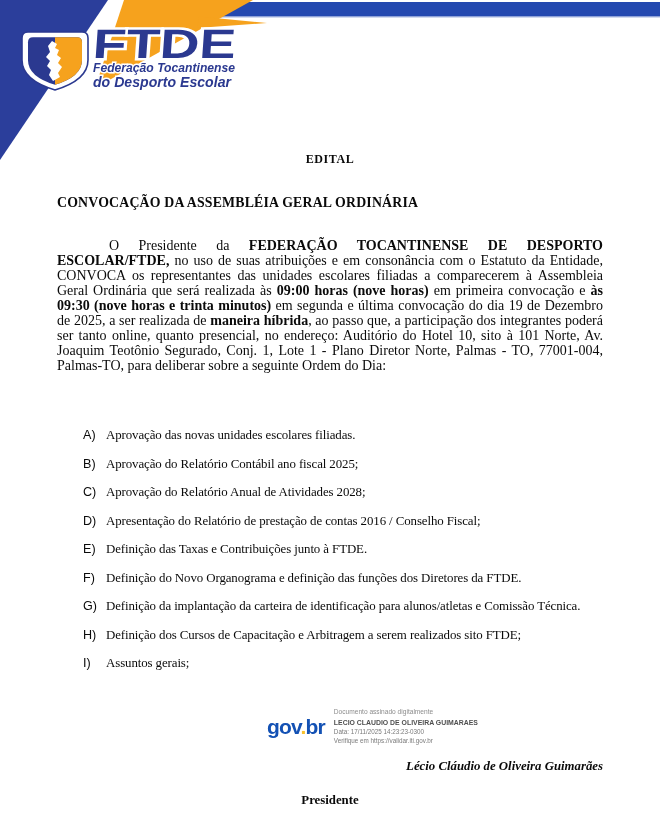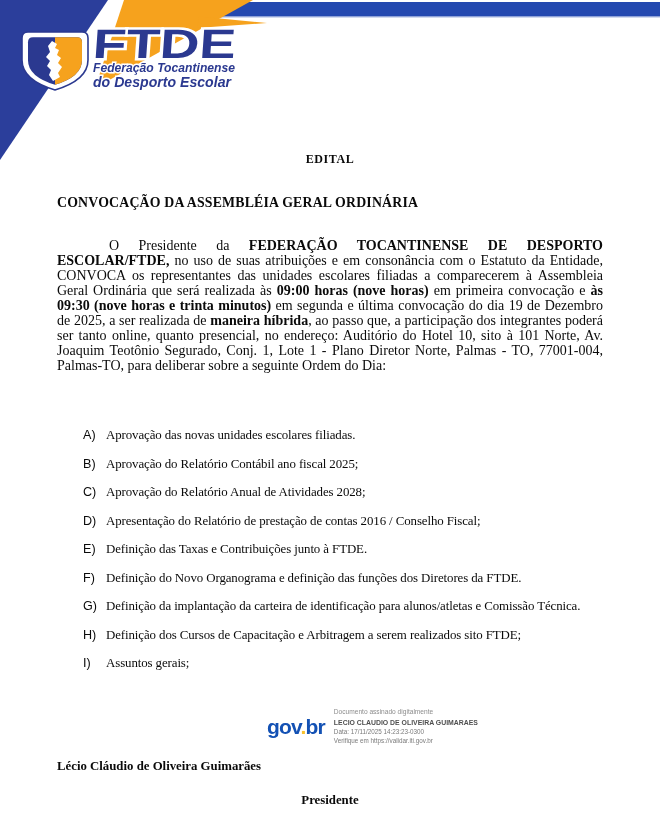--- a/index.html
+++ b/index.html
@@ -23,21 +23,21 @@
   .agenda-marker { font-family:"Liberation Sans", sans-serif; font-size:12.6px; width:23px; flex:0 0 23px; }
   .agenda-text { white-space:nowrap; letter-spacing:-0.1px; }
   .date-line { top:687px; font-size:13.3px; }
   .stamp { position:absolute; left:237px; top:708px; display:flex; align-items:flex-start;
            font-family:"Liberation Sans", sans-serif;margin-left:30px; }
   .govbr-logo { font-weight:800; font-size:21px; letter-spacing:-0.8px; line-height:21px; margin-top:8px; }
   .stamp-col { margin-left:9px; }
   .stamp-line1 { font-size:6.6px; color:#8d8d8d; margin-bottom:4px; }
   .stamp-line2 { font-size:6.9px; font-weight:bold; color:#4f4f4f; margin-bottom:2px; }
   .stamp-line3, .stamp-line4 { font-size:6.3px; color:#7a7a7a; margin-bottom:2px; }
-  .signer-name { top:759px; text-align:left; font-weight:bold; font-size:12.8px; }
+  .signer-name { top:759px; text-align:right; font-weight:bold; font-size:12.8px;font-style:italic; }
   .signer-role { top:793px; text-align:center; font-weight:bold; font-size:12.8px; }
 </style>
 </head>
 <body>
 
 <div class="page">
 
   <svg class="hdr-svg" width="660" height="175" viewBox="0 0 660 175">
     <defs>
       <path id="shieldShape" d="M6,0 L60,0 Q66,0 66,6 L66,28 Q66,48 33,58 Q0,48 0,28 L0,6 Q0,0 6,0 Z"></path>

